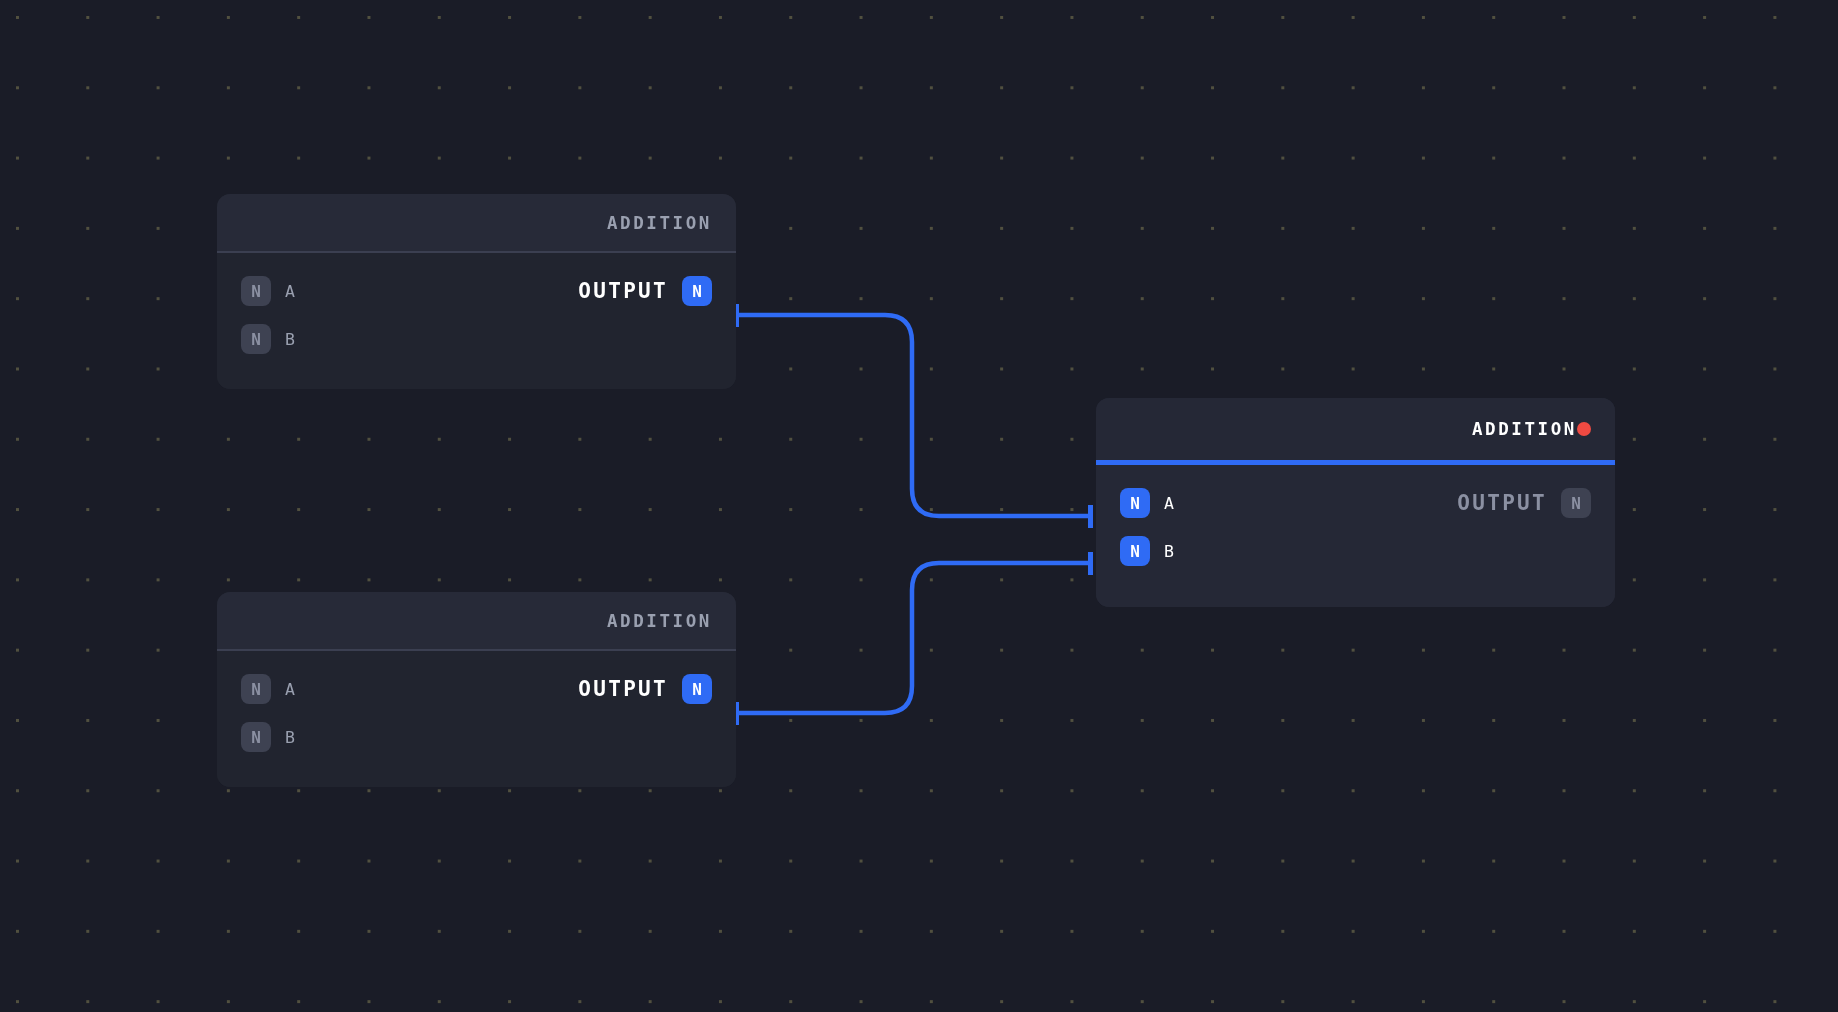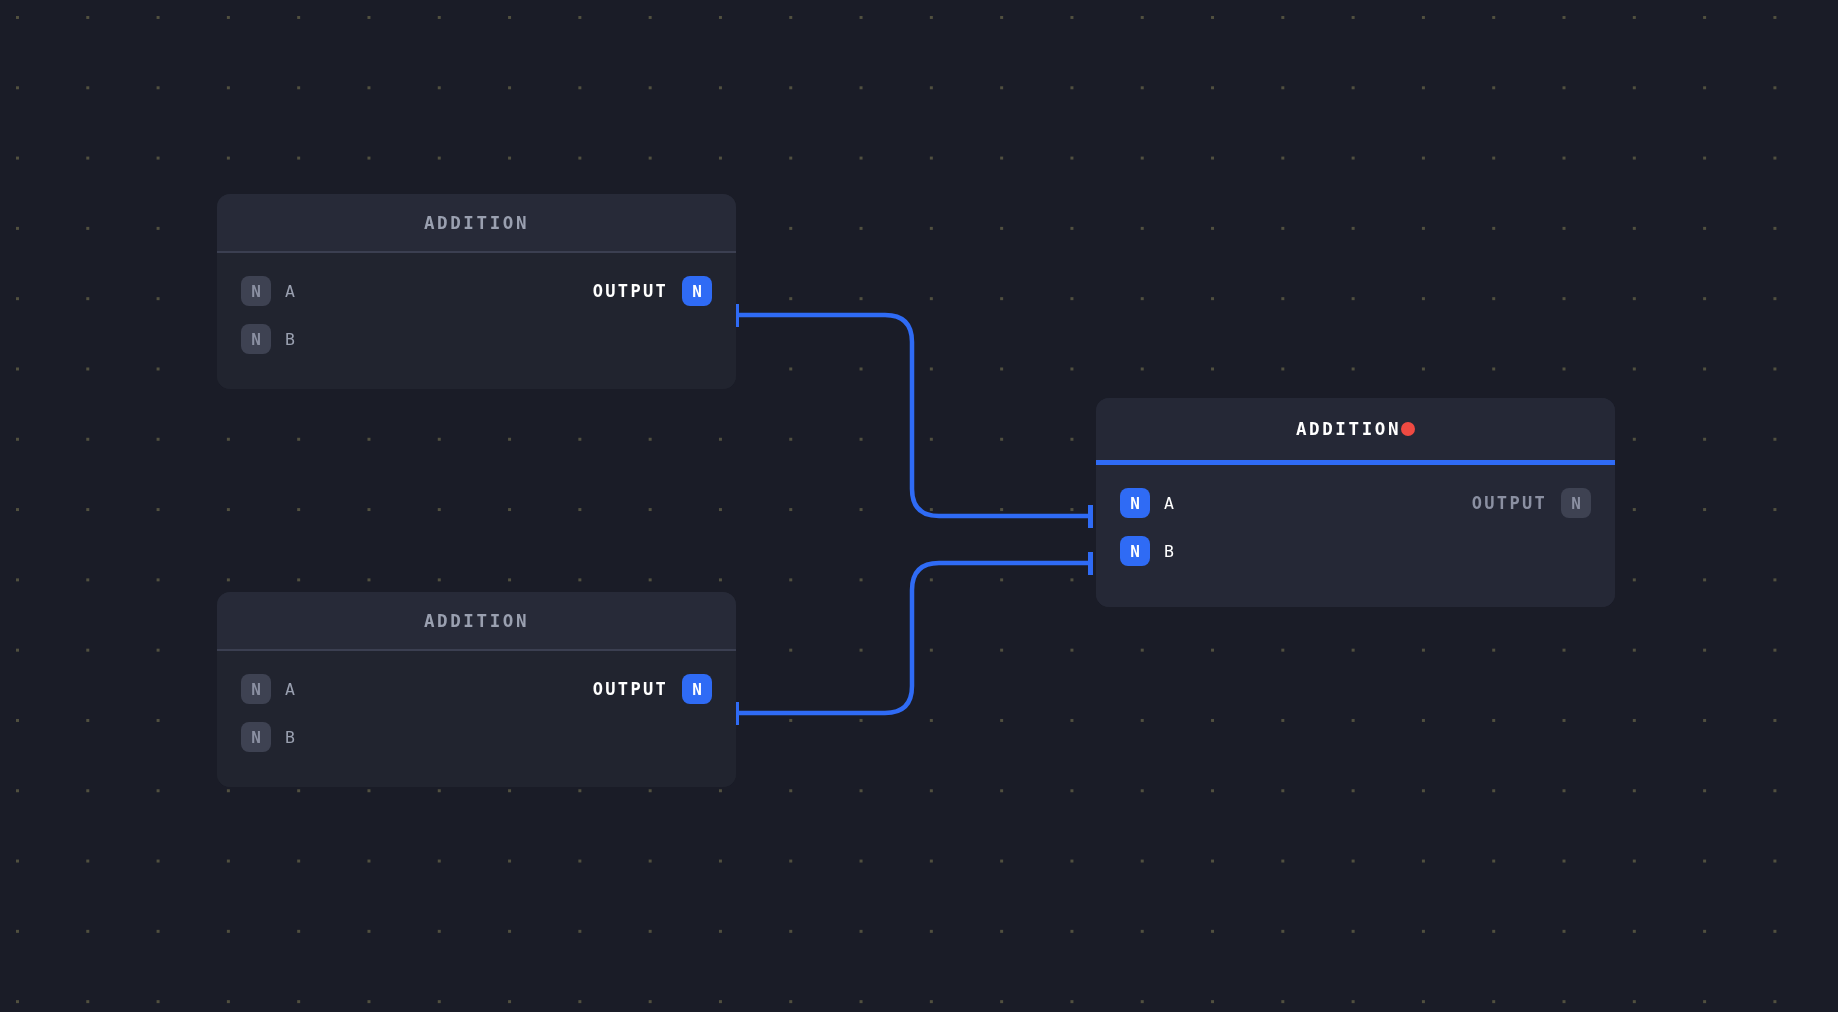--- a/index.html
+++ b/index.html
@@ -53,21 +53,21 @@
     position: absolute;
     border-radius: 13px;
     overflow: hidden;
     background-color: #21242f;
   }
 
   .node-header {
     height: 57px;
     display: flex;
     align-items: center;
-    justify-content: center;
+    justify-content: flex-end;
     padding: 16px 24px;
     background-color: #272a38;
   }
 
   .node-title {
     font-size: 17.5px;
     font-weight: bold;
     letter-spacing: 2.6px;
     color: #9aa0b0;
     white-space: nowrap;
@@ -124,21 +124,21 @@
   .port-label {
     font-size: 16.5px;
     letter-spacing: 0.6px;
     color: #9aa0b0;
     white-space: nowrap;
   }
 
   .port-label.bright { color: #ffffff; }
 
   .port-caption {
-    font-size: 17px;
+    font-size: 21px;
     letter-spacing: 2.3px;
     font-weight: bold;
     color: #ffffff;
     white-space: nowrap;
   }
 
   .port-caption.dim { color: #8b90a2; }
 
   
   .node.selected { background-color: #252836; }

